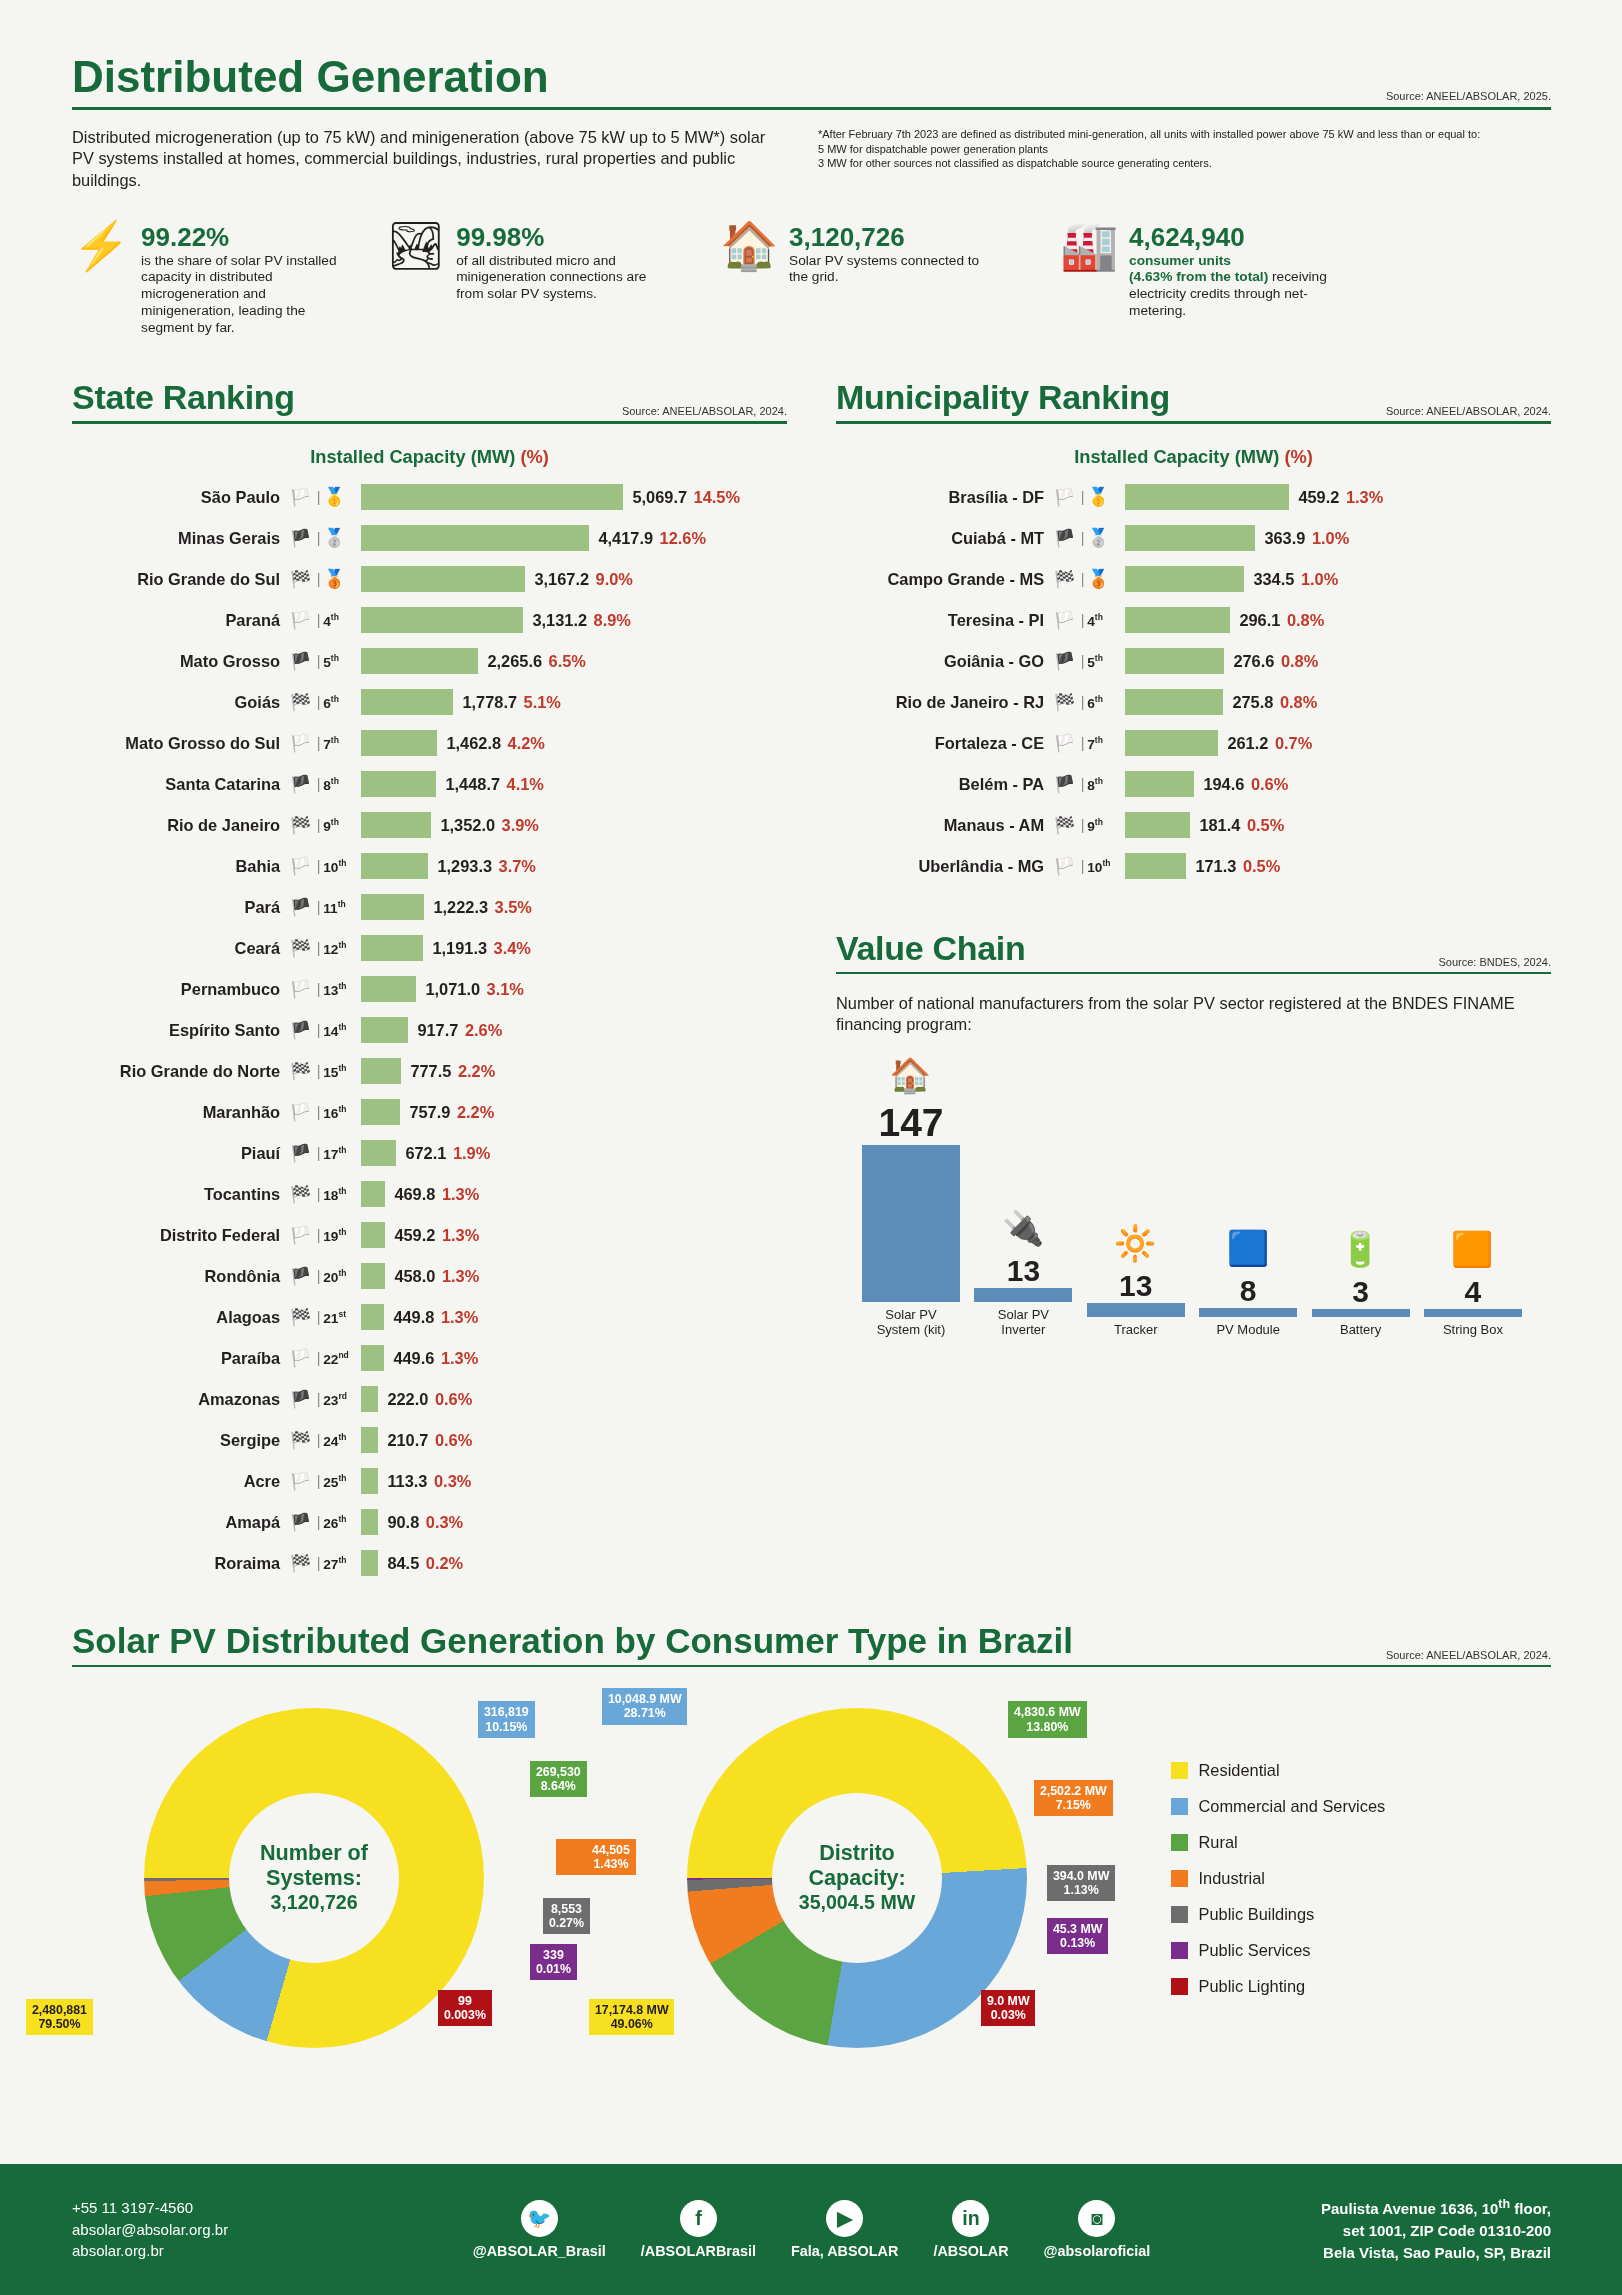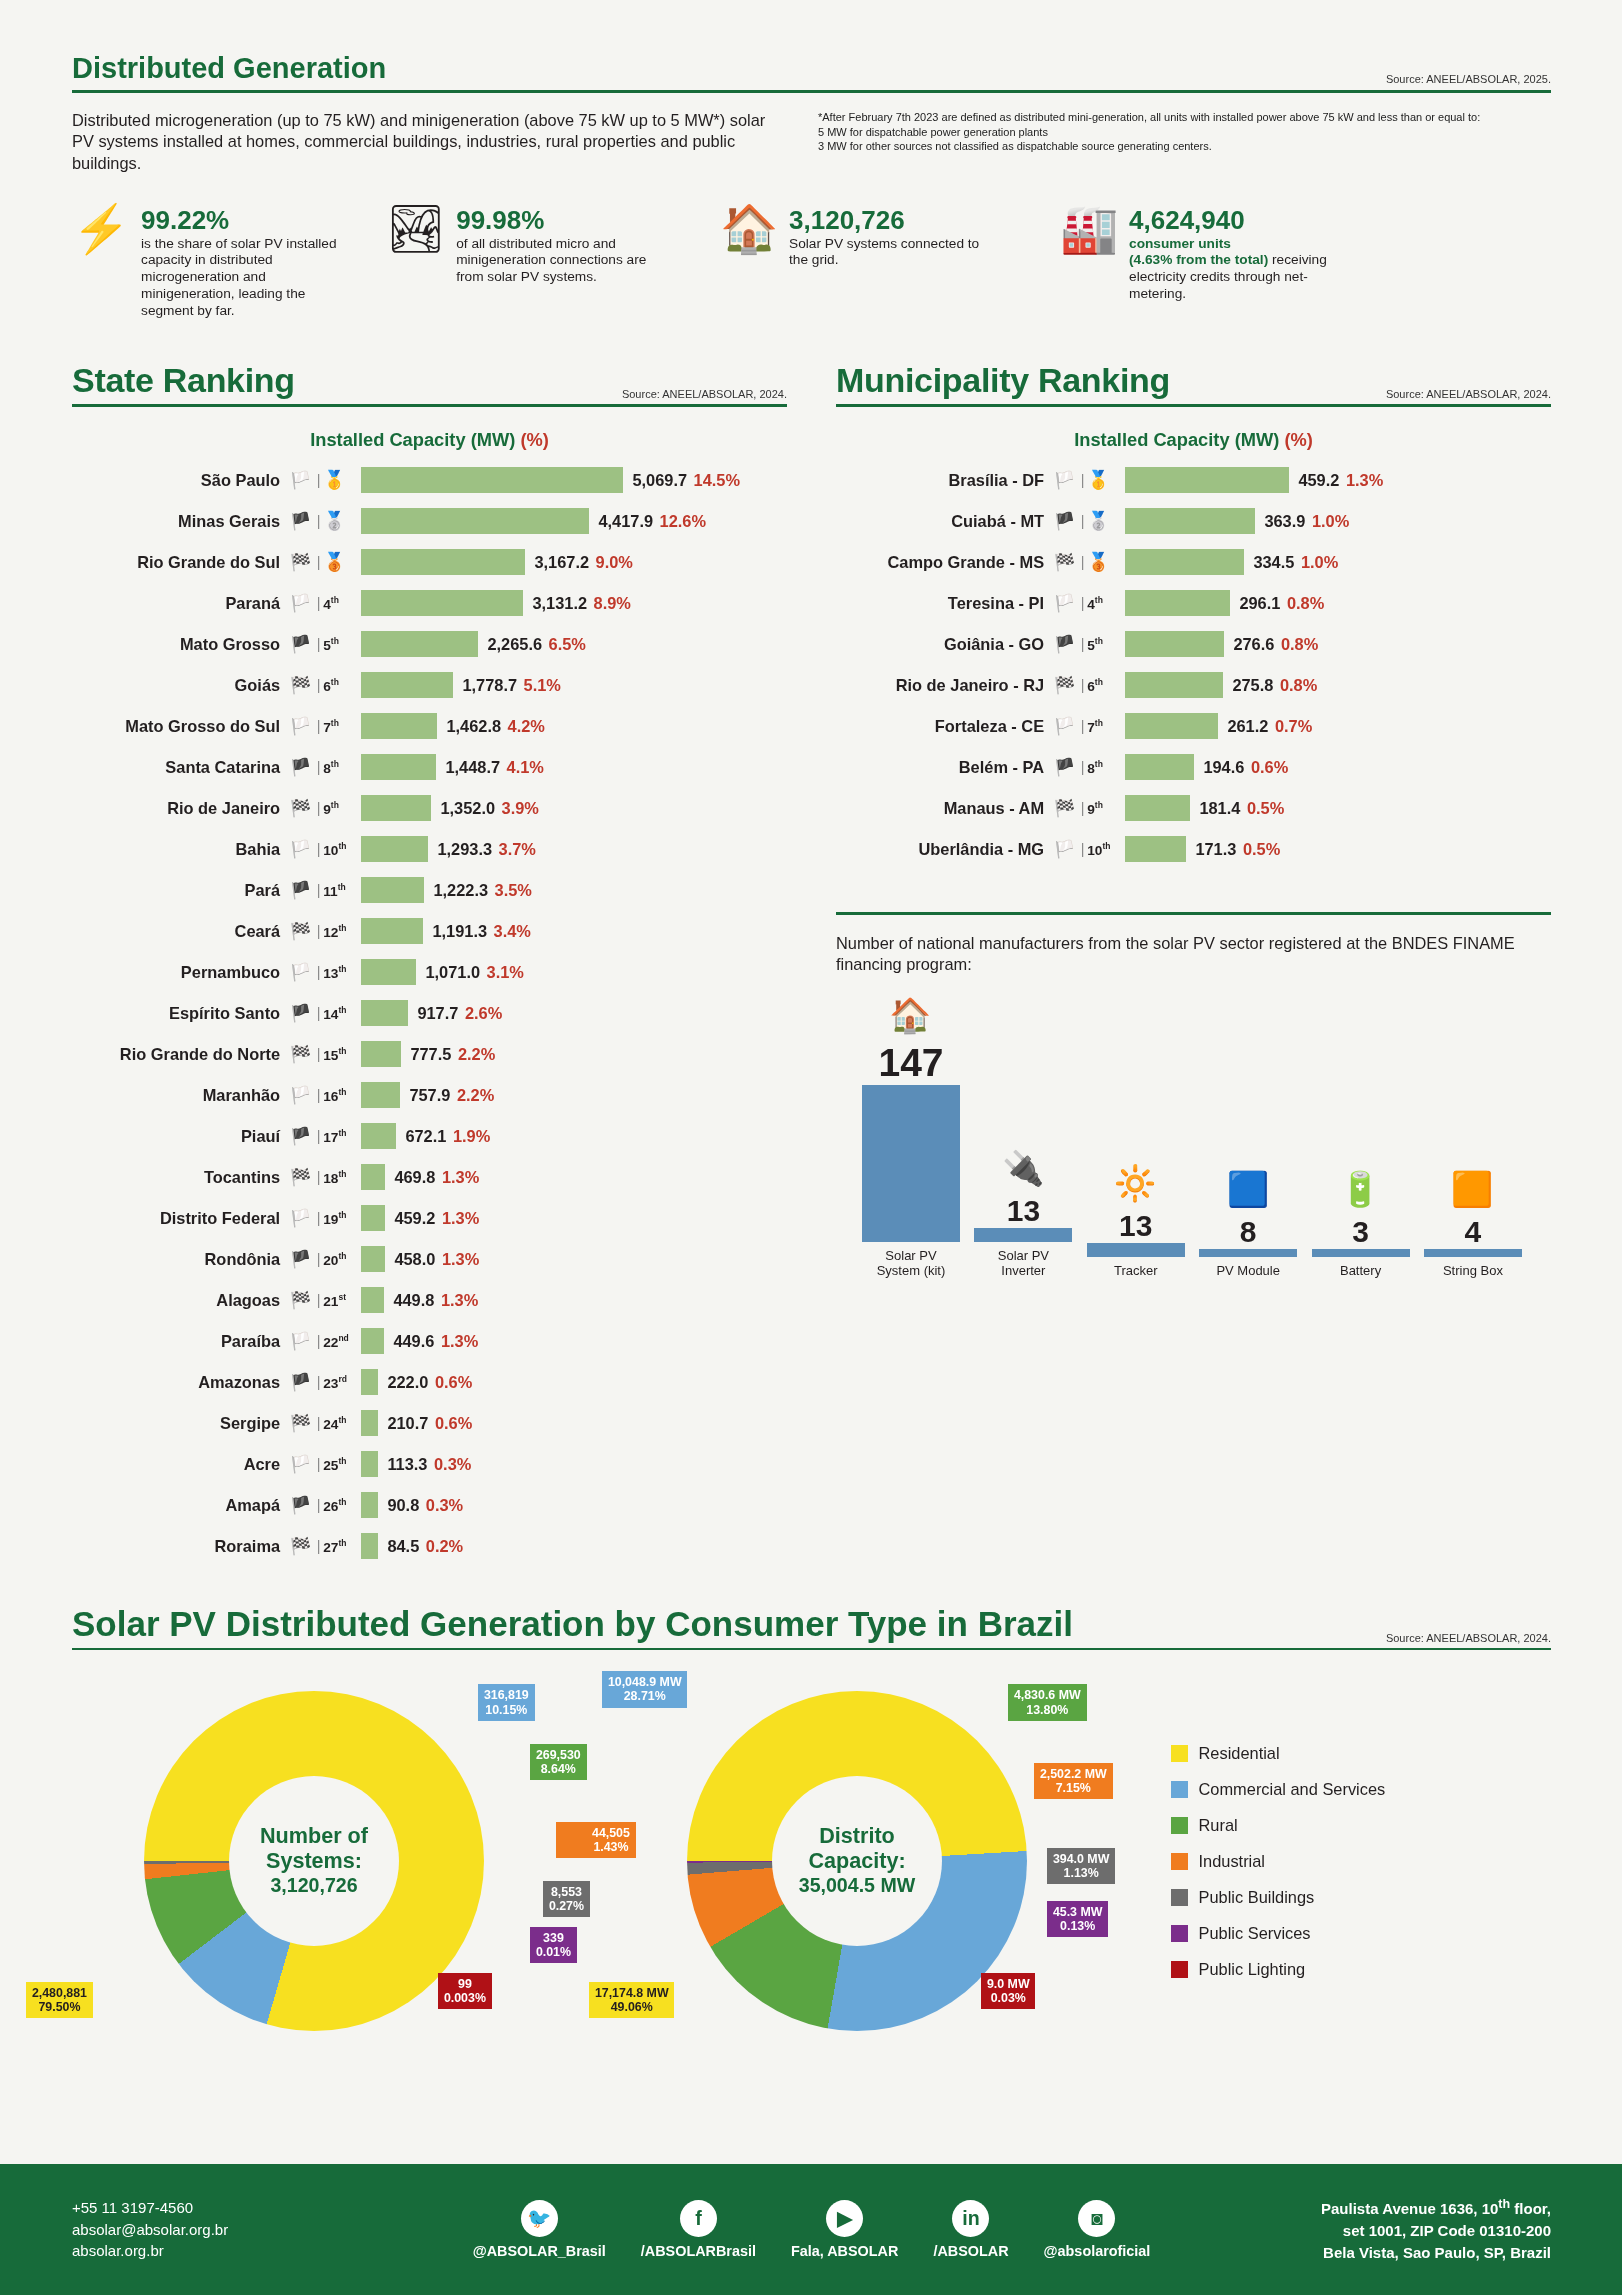--- a/index.html
+++ b/index.html
@@ -17,21 +17,21 @@
   .sec-title {
     font-size: 34px; font-weight: bold; color:#176b3a; letter-spacing:-0.3px;
   }
   .h-rule { height:2.6px; background:#176b3a; margin-top:3.9px; }
   .src { font-size:11px; color:#333; }
   .green { color:#176b3a; }
 
   
   .header { padding-top: 52px; }
   .header-row { display:flex; align-items:flex-end; justify-content:space-between; }
-  .header h1 { font-size:29px; font-weight:bold; color:#176b3a; }
+  .header h1 { font-size:44px; font-weight:bold; color:#176b3a; }
   .header .rule { height:2.6px; background:#176b3a; margin-top:5.2px; width:100%; }
   .intro-row { display:flex; gap:39px; margin-top:17px; }
   .intro-left { width:707px; font-size:16.4px; line-height:1.32; }
   .intro-right { width:707px; font-size:11px; line-height:1.35; color:#222; }
 
   
   .stats { display:flex; margin-top:30px; gap:0; }
   .stat { display:flex; align-items:flex-start; gap:10.5px; }
   .stat .ico { font-size:47px; line-height:1; }
   .stat .big { font-size:26px; font-weight:bold; color:#176b3a; }
@@ -560,20 +560,24 @@
             <div class="r-sep">|</div>
             <div class="r-pos">10<sup>th</sup></div>
             <div class="r-bar-area">
               <div class="bar" style="width:61px"></div>
               <div class="r-vals">171.3<span class="p">0.5%</span></div>
             </div>
           </div>
         </div>
 
       <div class="vc">
+        <div class="rank-head">
+          <div class="sec-title">Value Chain</div>
+          <div class="src">Source: BNDES, 2024.</div>
+        </div>
         <div class="h-rule"></div>
         <div class="vc-text">Number of national manufacturers from the solar PV sector registered at the BNDES FINAME financing program:</div>
         <div class="vc-chart" id="vc-chart">
             <div class="vc-item first">
               <div class="vc-ico">🏠</div>
               <div class="vc-num">147</div>
               <div class="vc-bar" style="height:157px"></div>
               <div class="vc-lab">Solar PV System (kit)</div>
             </div>
             <div class="vc-item">

